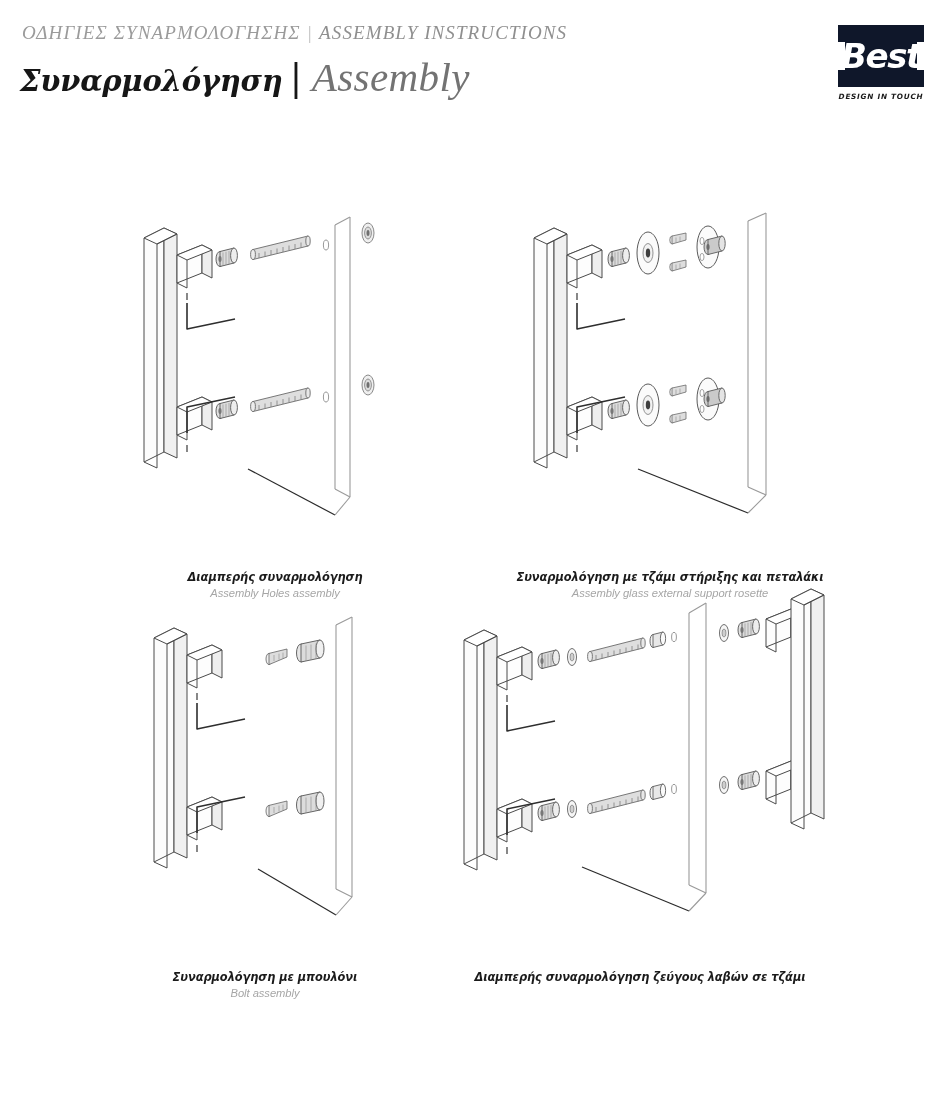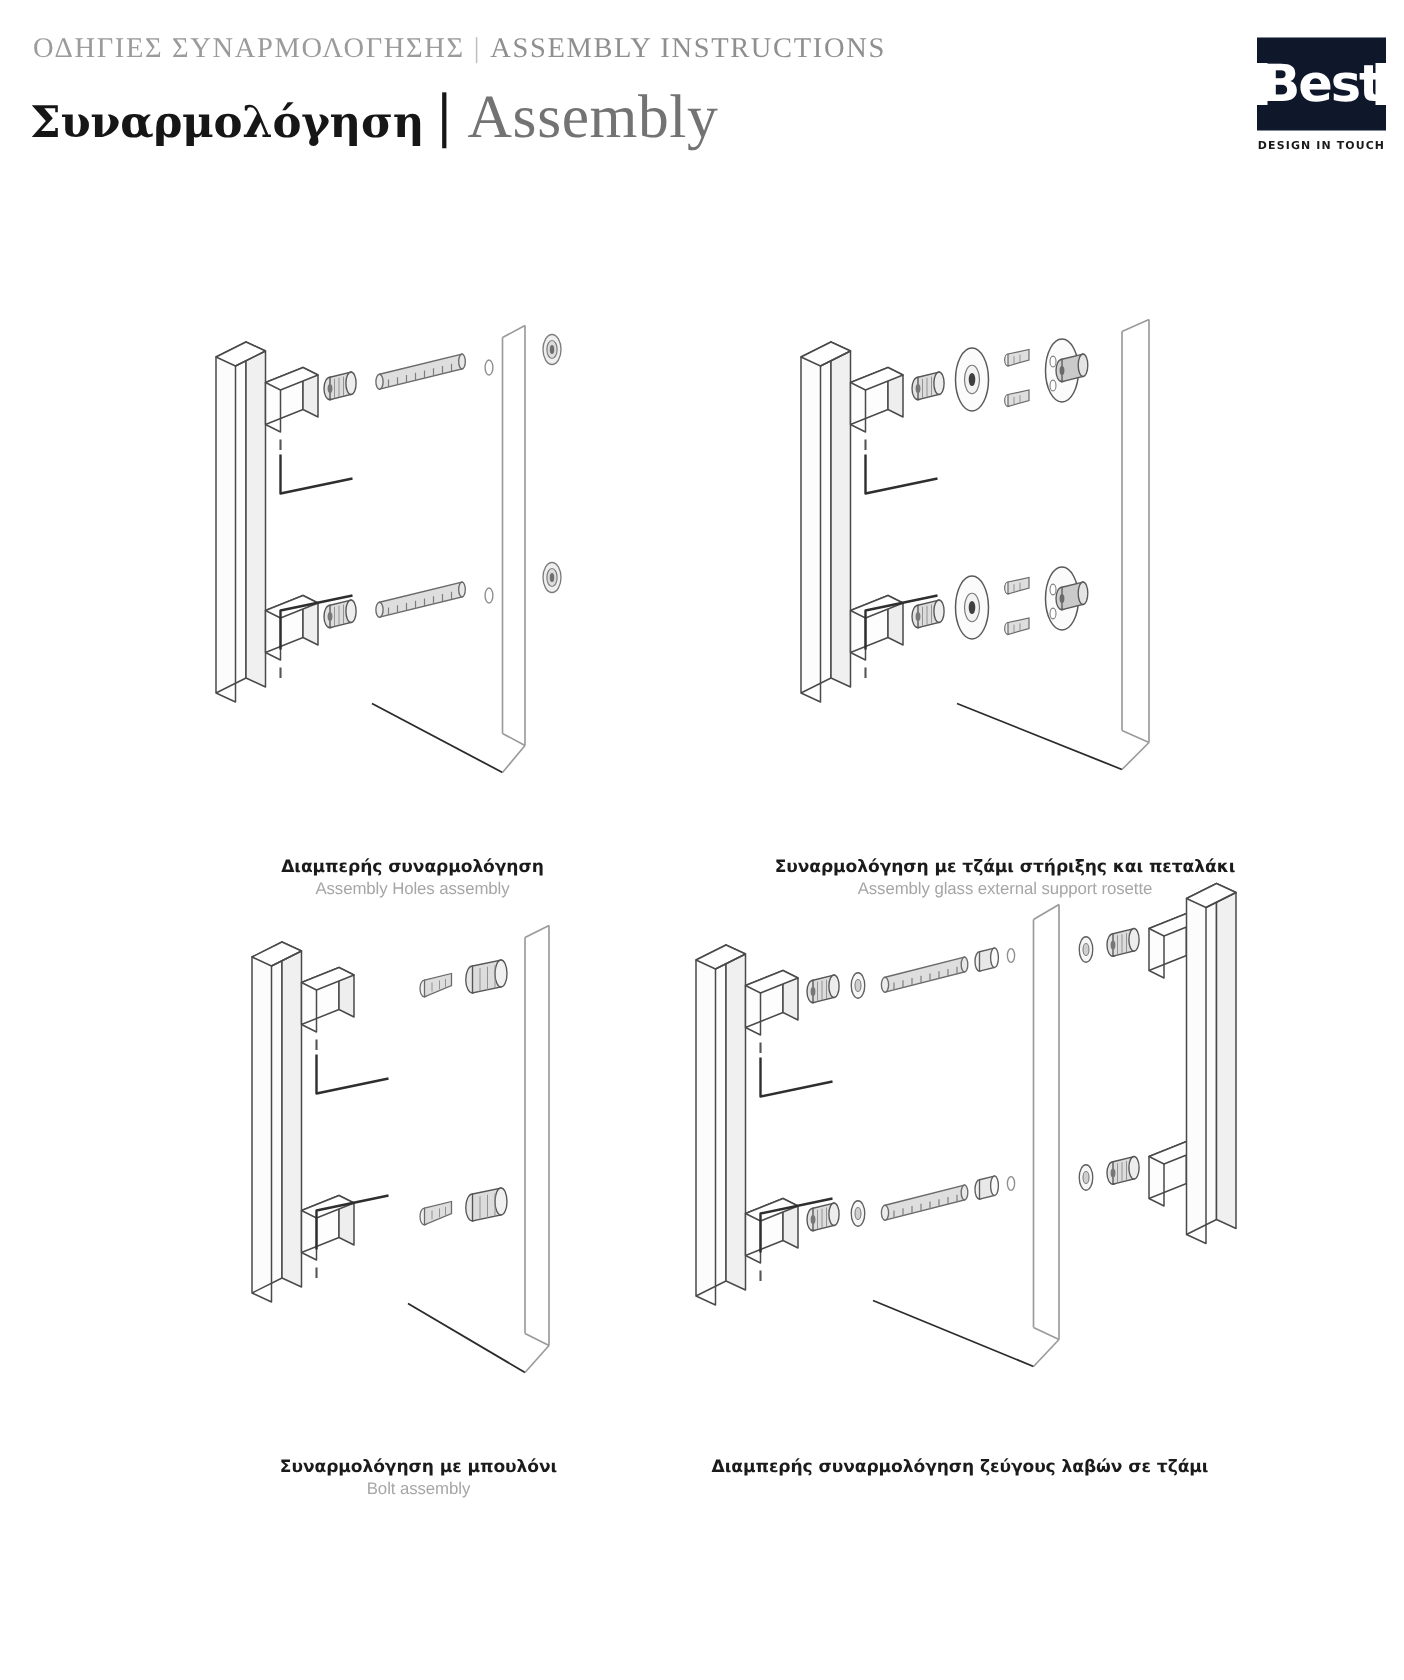--- a/index.html
+++ b/index.html
@@ -4,21 +4,21 @@
 <style>
   html,body{margin:0;padding:0;background:#ffffff;}
   body{
     width:936px;height:1120px;
     font-family:"Liberation Sans",sans-serif;
     color:#1a1a1a;
     -webkit-font-smoothing:antialiased;
     position:relative;
     overflow:hidden;
   }
-  .page{position:relative;width:881px;height:1120px;}
+  .page{position:relative;width:881px;height:1120px;font-style:italic;}
 
   
   .header{position:absolute;left:0;top:0;width:936px;height:130px;}
   .kicker{
     position:absolute;left:22px;top:22px;
     font-family:"Liberation Serif",serif;
     font-size:19px;letter-spacing:1.1px;
     color:#9b9b9b;white-space:nowrap;
   }
   .kicker .sep{color:#bdbdbd;padding:0 6px;font-weight:300;}
@@ -83,21 +83,21 @@
     font-family:"Liberation Sans",sans-serif;
     font-weight:400;font-size:11.2px;color:#a6a6a6;
     letter-spacing:-0.05px;line-height:1.25;
   }
 
   
   #fig-1{left:130px;top:45px;}
   #cap-1{left:110px;top:400px;width:330px;}
   #fig-2{left:520px;top:45px;}
   #cap-2{left:460px;top:400px;width:550px;}
-  #fig-3{left:154px;top:445px;}
+  #fig-3{left:140px;top:445px;}
   #cap-3{left:110px;top:800px;width:330px;}
   #fig-4{left:450px;top:435px;}
   #cap-4{left:440px;top:800px;width:580px;}
 </style>
 </head>
 <body>
 
 <div class="page">
 
   <div class="header">

